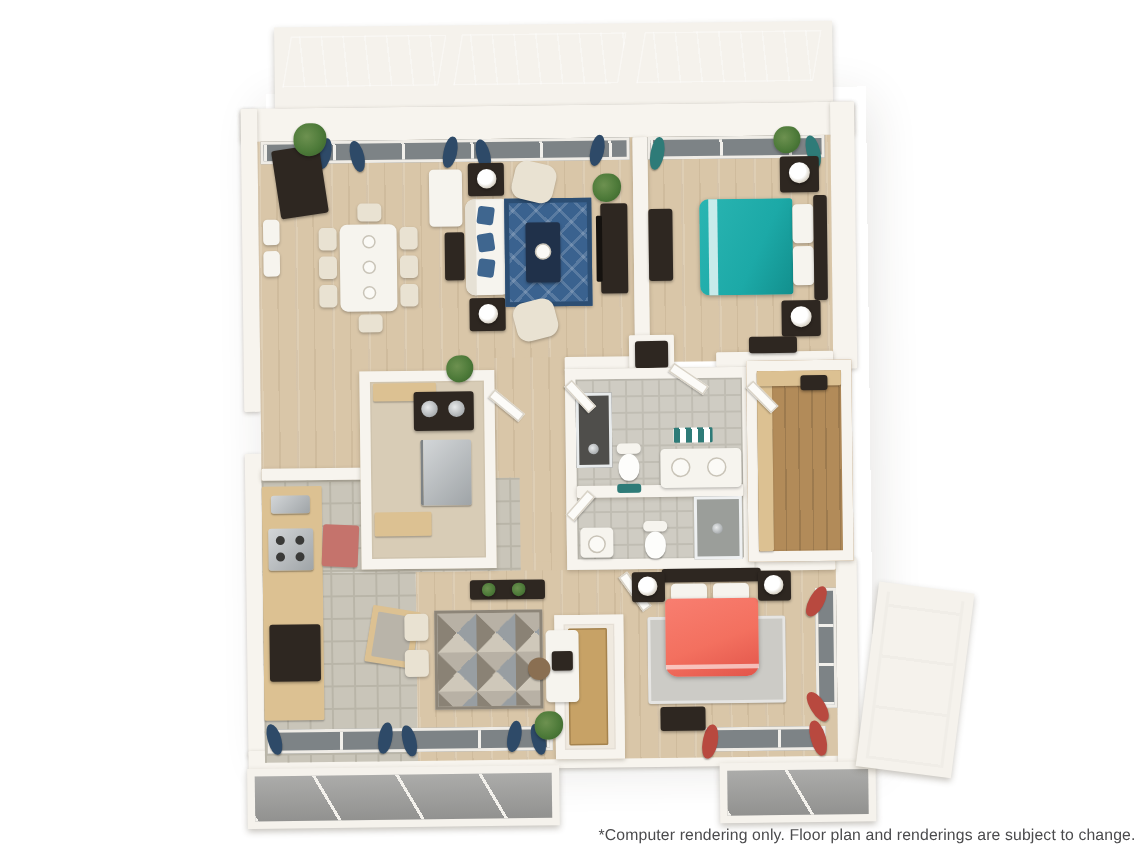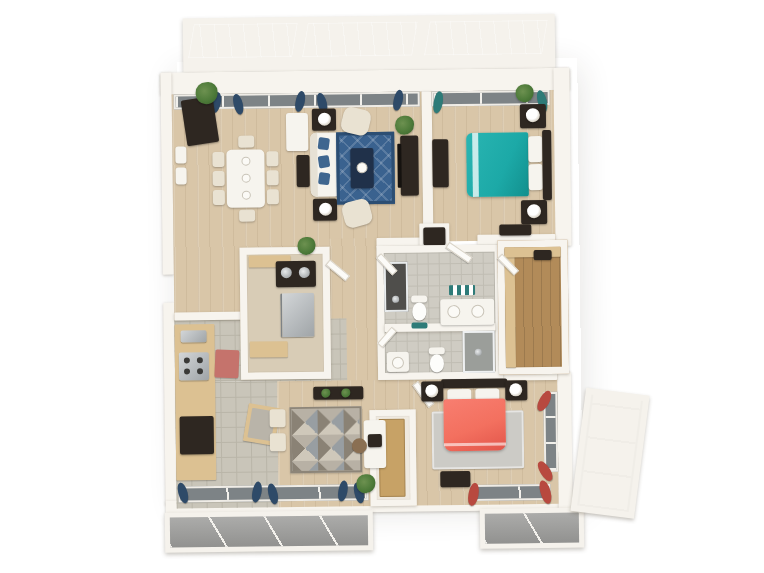--- a/index.html
+++ b/index.html
@@ -232,13 +232,14 @@
   <div class="abs balframe" style="left:162px;top:510px;width:208px;height:40px;"></div>
   <div class="abs balfloor" style="left:167px;top:515px;width:198px;height:30px;"></div>
   <div class="abs balframe" style="left:477px;top:510px;width:104px;height:40px;"></div>
   <div class="abs balfloor" style="left:482px;top:515px;width:94px;height:30px;"></div>
 
   <div class="abs balframe" style="left:576px;top:394px;width:64px;height:124px;transform:rotate(8deg);"></div>
   <div class="abs" style="left:582px;top:400px;width:52px;height:112px;transform:rotate(8deg);background:linear-gradient(105deg,var(--glass-light,#c3c7ca),var(--glass,#a6abae) 70%);background-image:repeating-linear-gradient(0deg,#f0ede7 0 2px,transparent 2px 34px);border-left:2px solid #f0ede7;border-right:2px solid #f0ede7;box-sizing:border-box;"></div>
 
  </div>
 
+ <div id="disclaimer">*Computer rendering only. Floor plan and renderings are subject to change.</div>
 </div>
 
 </body></html>

